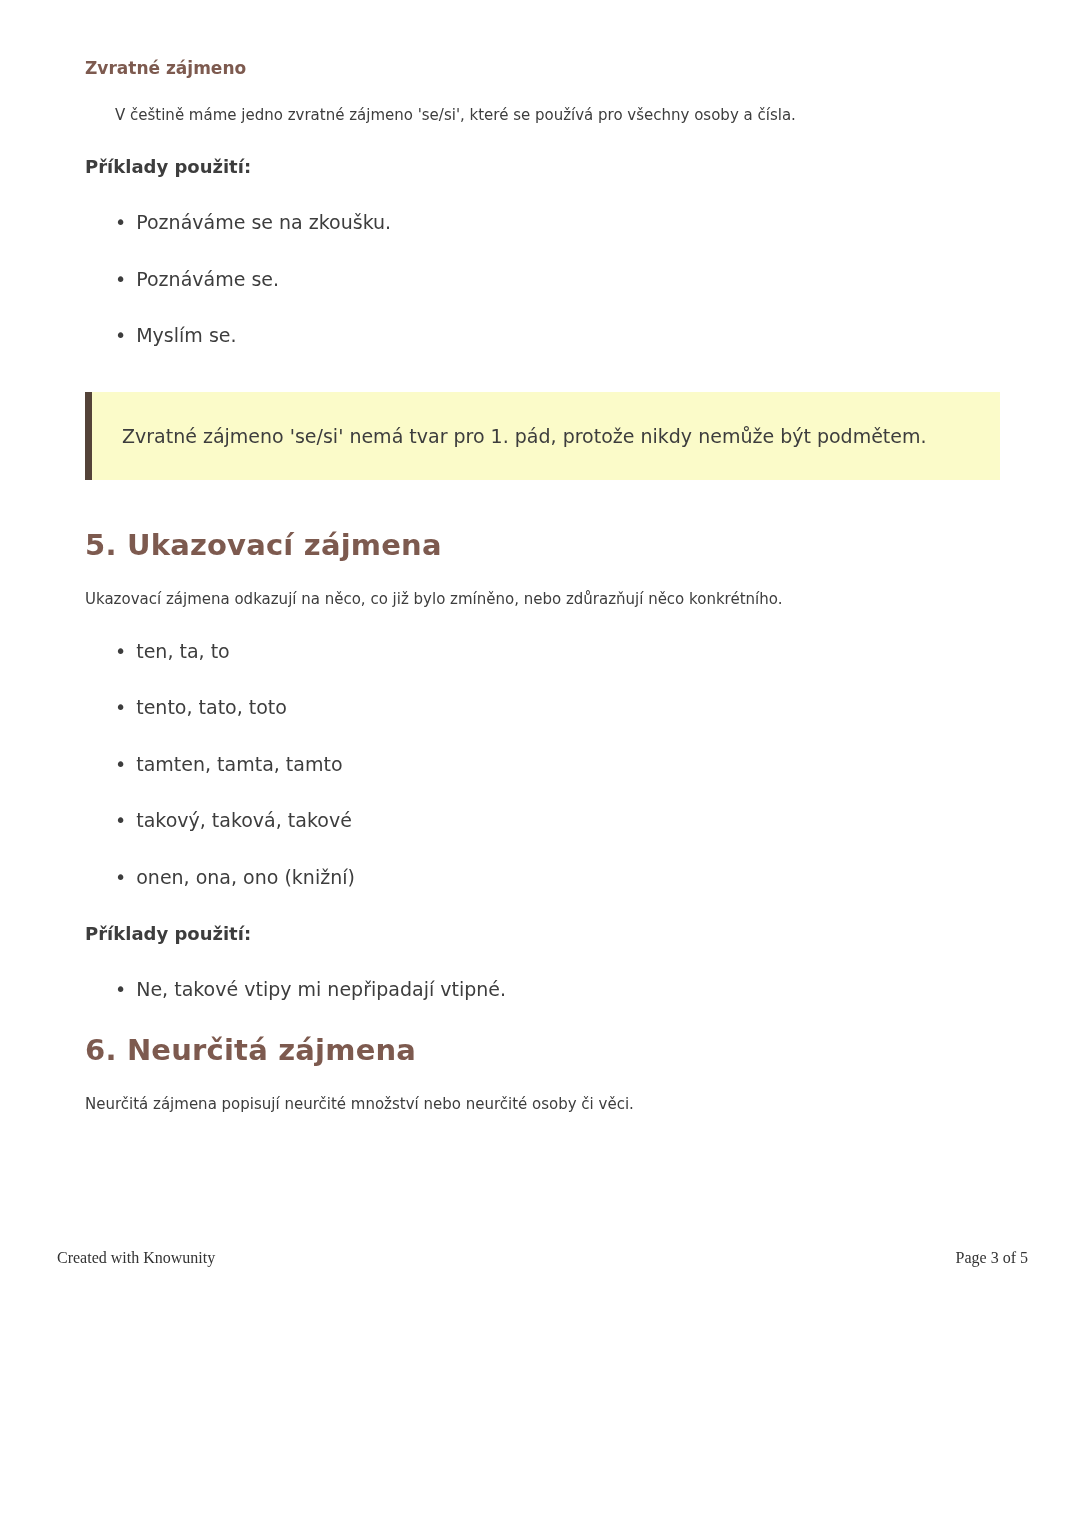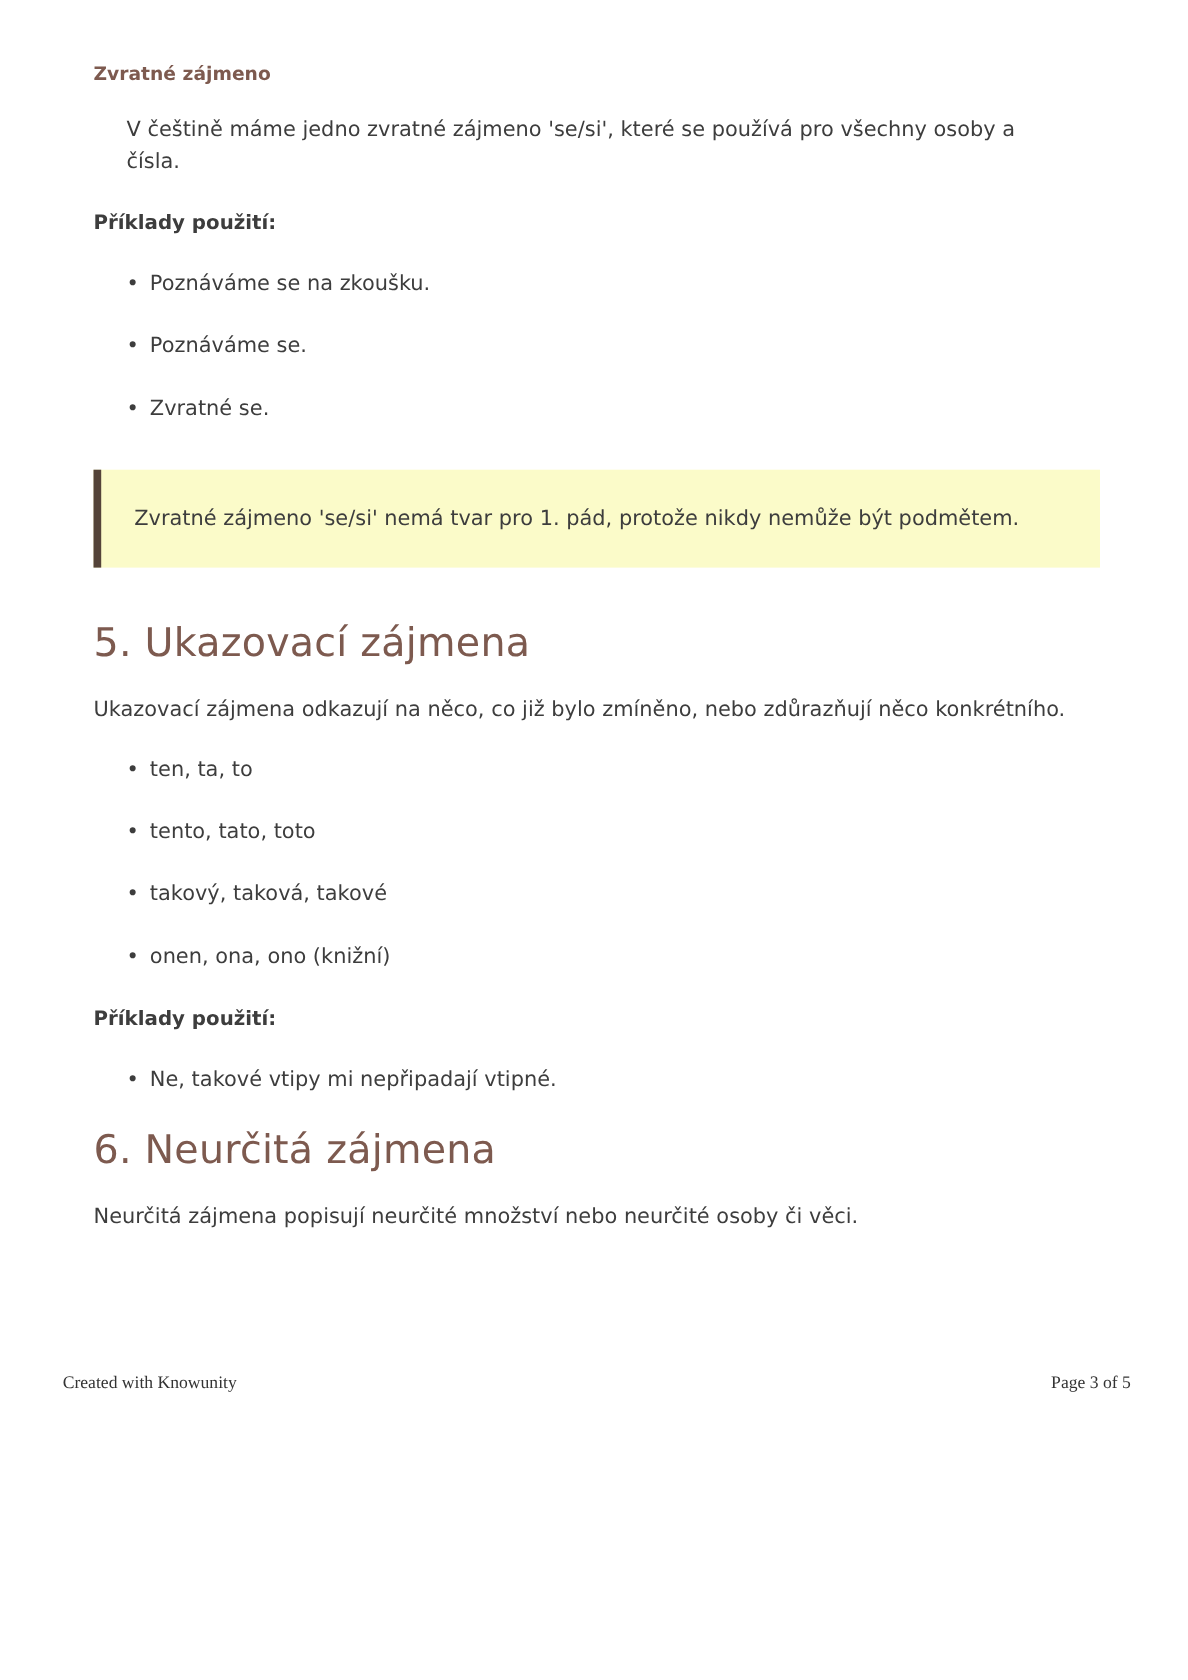--- a/index.html
+++ b/index.html
@@ -25,29 +25,29 @@
     padding: 58px 85px 0 85px;
     overflow: hidden;
   }
   .sub-heading {
     font-size: 17px;
     font-weight: 700;
     color: var(--accent-brown);
     margin-bottom: 26px;
   }
   .h2-heading {
-    font-size: 36px;
-    font-weight: 400;
+    font-size: 29px;
+    font-weight: 700;
     color: var(--accent-brown);
     letter-spacing: 0.2px;
     margin-top: 46px;
     margin-bottom: 26px;
   }
   p.body-text {
-    font-size: 19px;
+    font-size: 15px;
     line-height: 1.55;
     margin-bottom: 26px;
   }
   p.indented {
     margin-left: 30px;
     max-width: 860px;
   }
   p.label {
     font-size: 18px;
     line-height: 1.55;
@@ -99,33 +99,34 @@
 
 <div class="page">
 
   <section>
     <h3 class="sub-heading">Zvratné zájmeno</h3>
     <p class="body-text indented">V češtině máme jedno zvratné zájmeno 'se/si', které se používá pro všechny osoby a čísla.</p>
     <p class="label">Příklady použití:</p>
     <ul class="bullets">
       <li><span>Poznáváme </span><strong>se</strong><span> na zkoušku.</span></li>
       <li><span>Poznáváme </span><strong>se</strong><span>.</span></li>
-      <li><span>Zvratné </span><strong>se</strong><span>.</span></li>
+      <li><span>Myslím </span><strong>se</strong><span>.</span></li>
     </ul>
     <div class="callout">
       <p>Zvratné zájmeno 'se/si' nemá tvar pro 1. pád, protože nikdy nemůže být podmětem.</p>
     </div>
   </section>
 
   <section>
     <h2 class="h2-heading" style="margin-top:0;">5. Ukazovací zájmena</h2>
     <p class="body-text" style="max-width:900px;">Ukazovací zájmena odkazují na něco, co již bylo zmíněno, nebo zdůrazňují něco konkrétního.</p>
     <ul class="bullets">
       <li><span></span><strong>ten, ta, to</strong><span></span></li>
       <li><span></span><strong>tento, tato, toto</strong><span></span></li>
+      <li><span></span><strong>tamten, tamta, tamto</strong><span></span></li>
       <li><span></span><strong>takový, taková, takové</strong><span></span></li>
       <li><span></span><strong>onen, ona, ono</strong><span> (knižní)</span></li>
     </ul>
     <p class="label">Příklady použití:</p>
     <ul class="bullets">
       <li><span>Ne, </span><strong>takové</strong><span> vtipy mi nepřipadají vtipné.</span></li>
     </ul>
   </section>
 
   <section>

